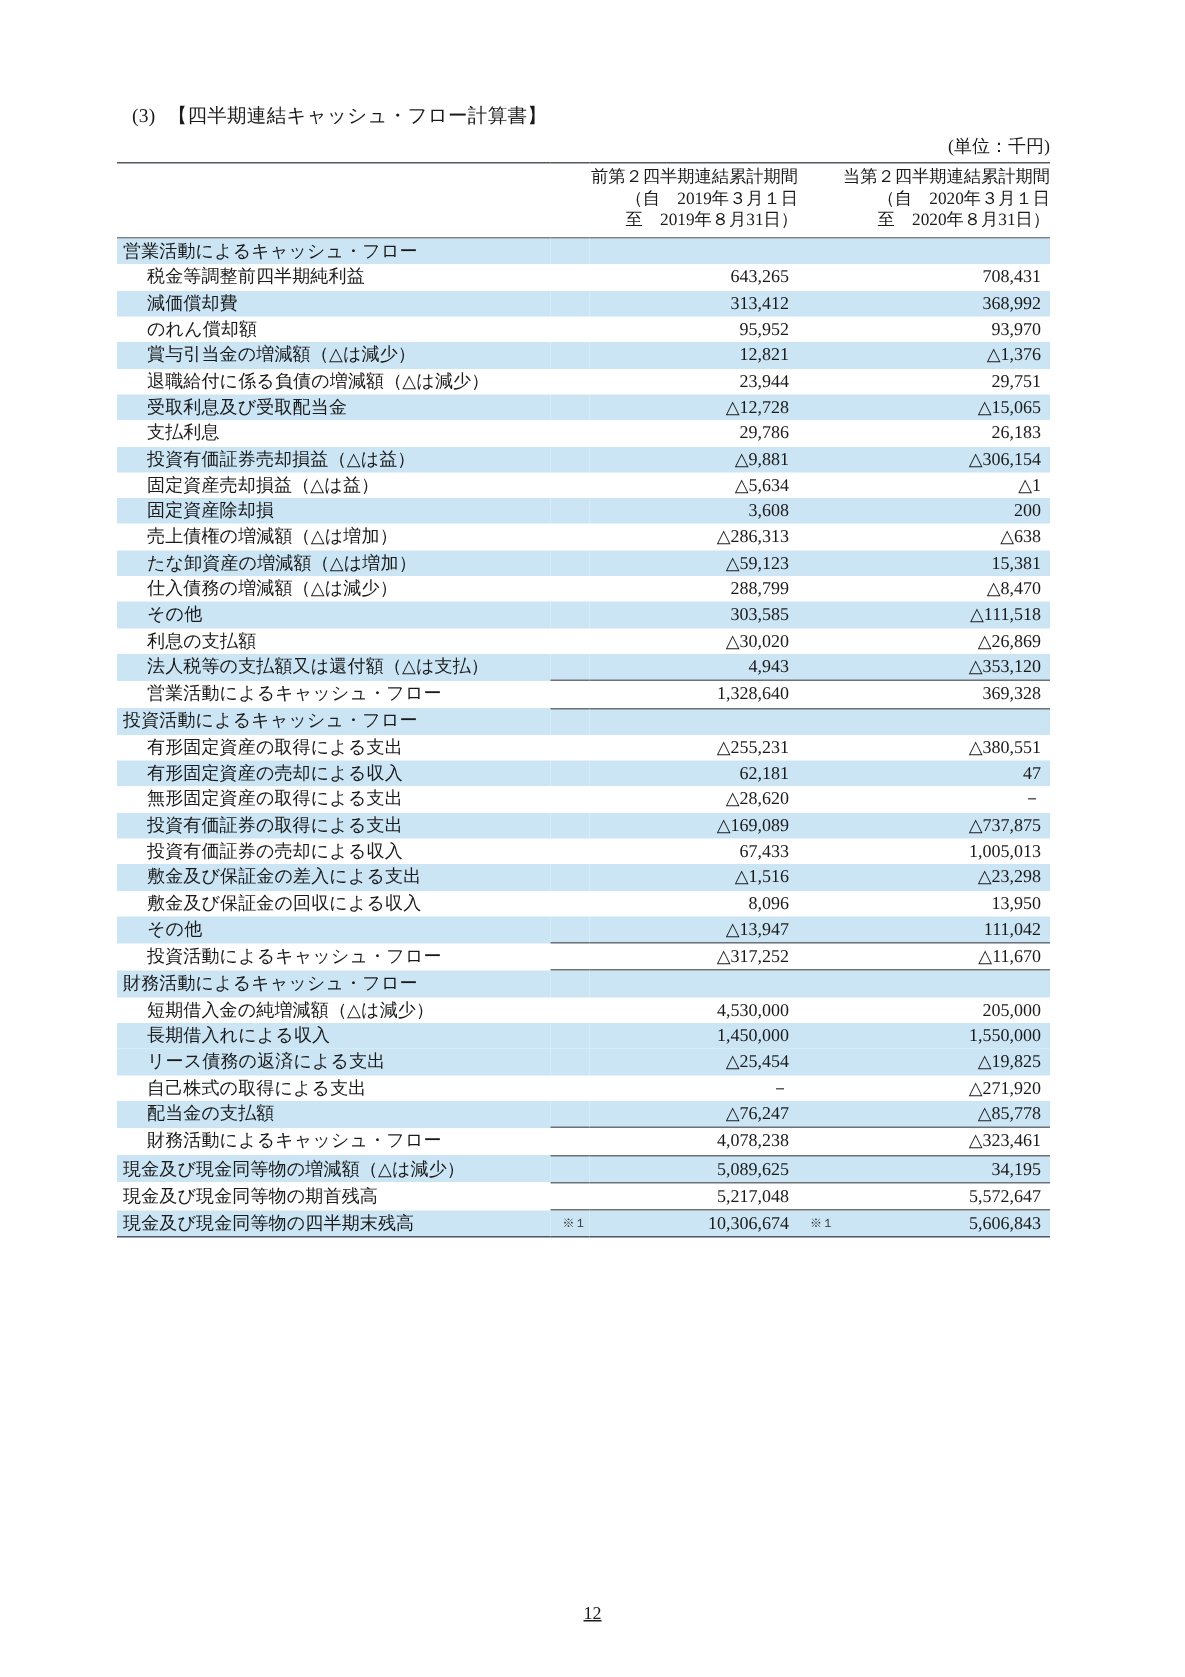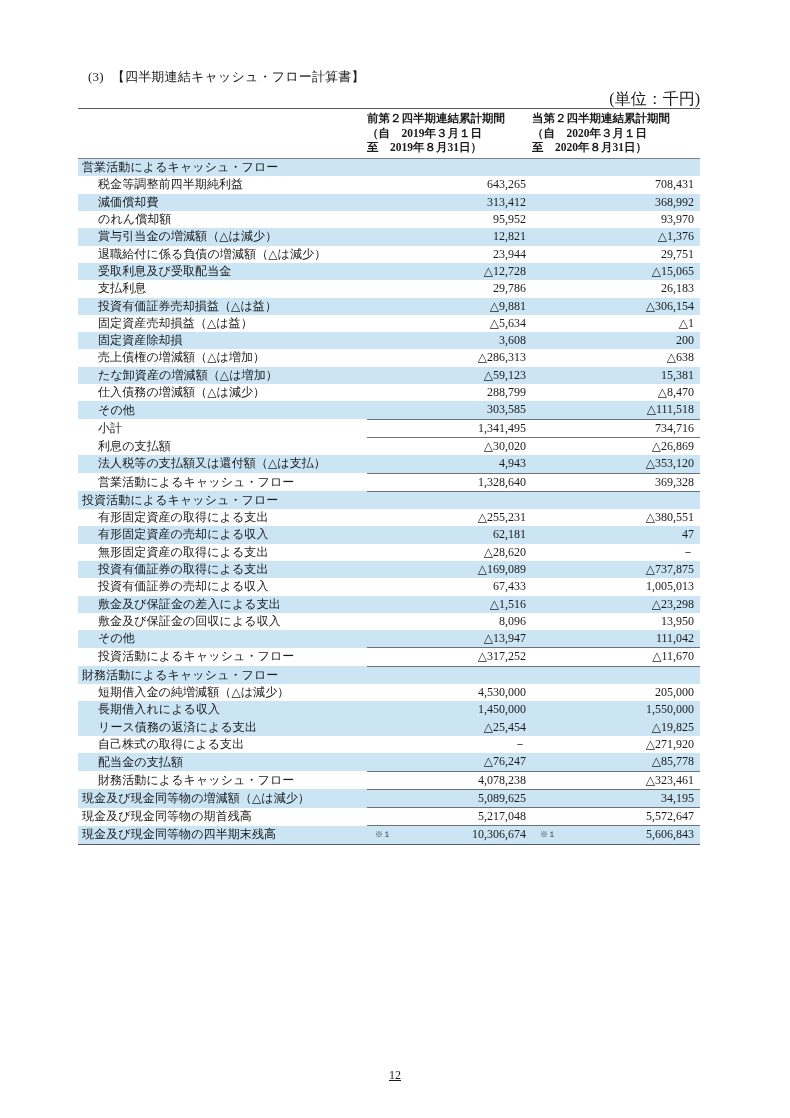--- a/index.html
+++ b/index.html
@@ -32,21 +32,21 @@
     letter-spacing: 0.2px;
     white-space: nowrap;
   }
   .doc-heading .num { margin-right: 8px; }
 
   
   .unit-note {
     position: absolute;
     right: 90px;
     top: 89px;
-    font-size: 16px;
+    font-size: 12px;
     white-space: nowrap;
   }
 
   
   .cf-table-wrap {
     position: absolute;
     left: 78px;
     top: 108px;
     width: 622px;
   }
@@ -69,25 +69,24 @@
     vertical-align: bottom;
   }
   .hdr-row th {
     border-top: 1.4px solid #555a5e;
     border-bottom: 1.2px solid #7c8186;
     height: 44px;
     padding: 2px 0 3px 0;
   }
   .hdr-blank { }
   .hdr-period {
-    text-align: left;
+    text-align: right;
     font-size: 11.5px;
     line-height: 1.28;
     white-space: nowrap;
-    font-weight: bold;
   }
   .hdr-period .l1 { display:block; }
   .hdr-period .l2 { display:block; }
   .hdr-period .l3 { display:block; }
 
   
   tbody tr { height: 17.3px; }
   tbody td {
     padding: 0;
     height: 17.3px;
@@ -276,27 +275,20 @@
             <td class="mark"></td>
             <td class="val">△8,470</td>
           </tr>
           <tr class="shaded">
             <td class="label indent">その他</td>
             <td class="mark"></td>
             <td class="val">303,585</td>
             <td class="mark"></td>
             <td class="val">△111,518</td>
           </tr>
-          <tr class="rule-above rule-below">
-            <td class="label indent">小計</td>
-            <td class="mark"></td>
-            <td class="val">1,341,495</td>
-            <td class="mark"></td>
-            <td class="val">734,716</td>
-          </tr>
           <tr>
             <td class="label indent">利息の支払額</td>
             <td class="mark"></td>
             <td class="val">△30,020</td>
             <td class="mark"></td>
             <td class="val">△26,869</td>
           </tr>
           <tr class="shaded">
             <td class="label indent">法人税等の支払額又は還付額（△は支払）</td>
             <td class="mark"></td>

